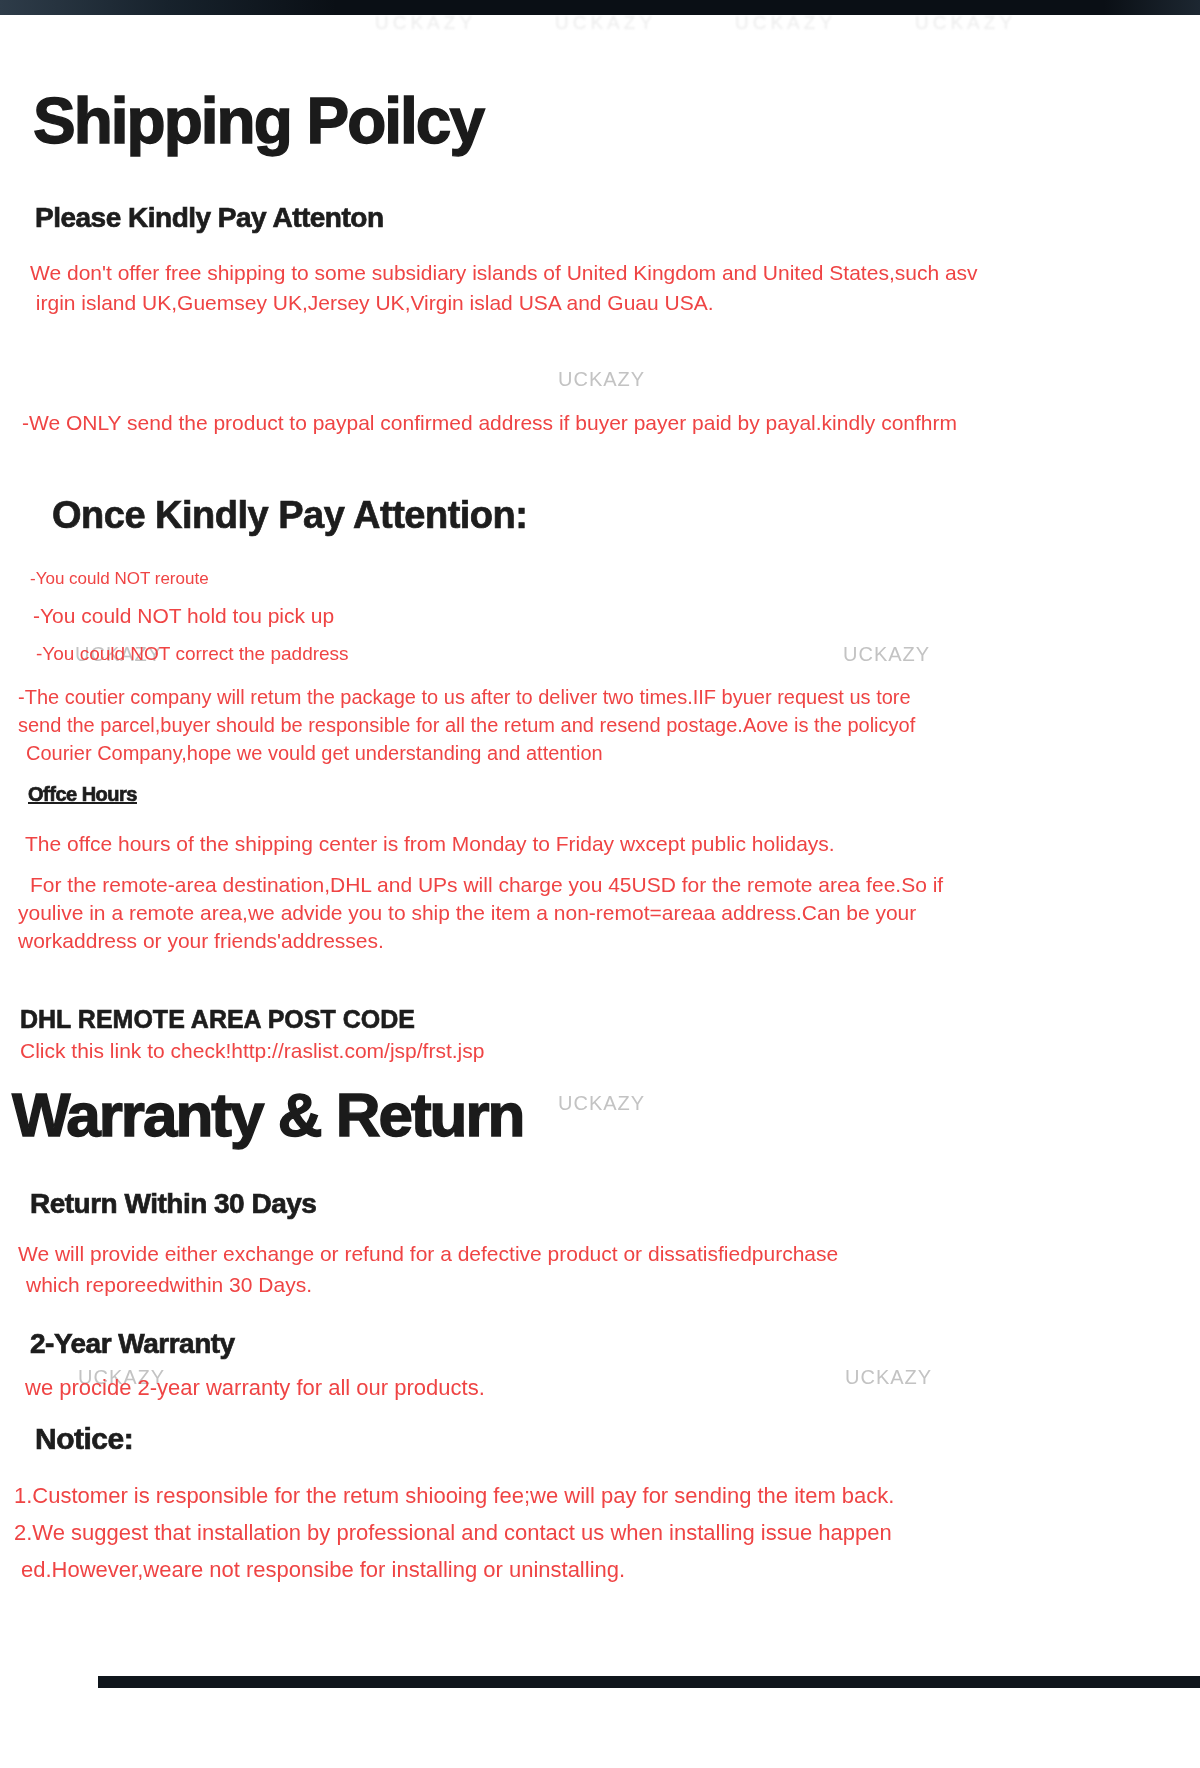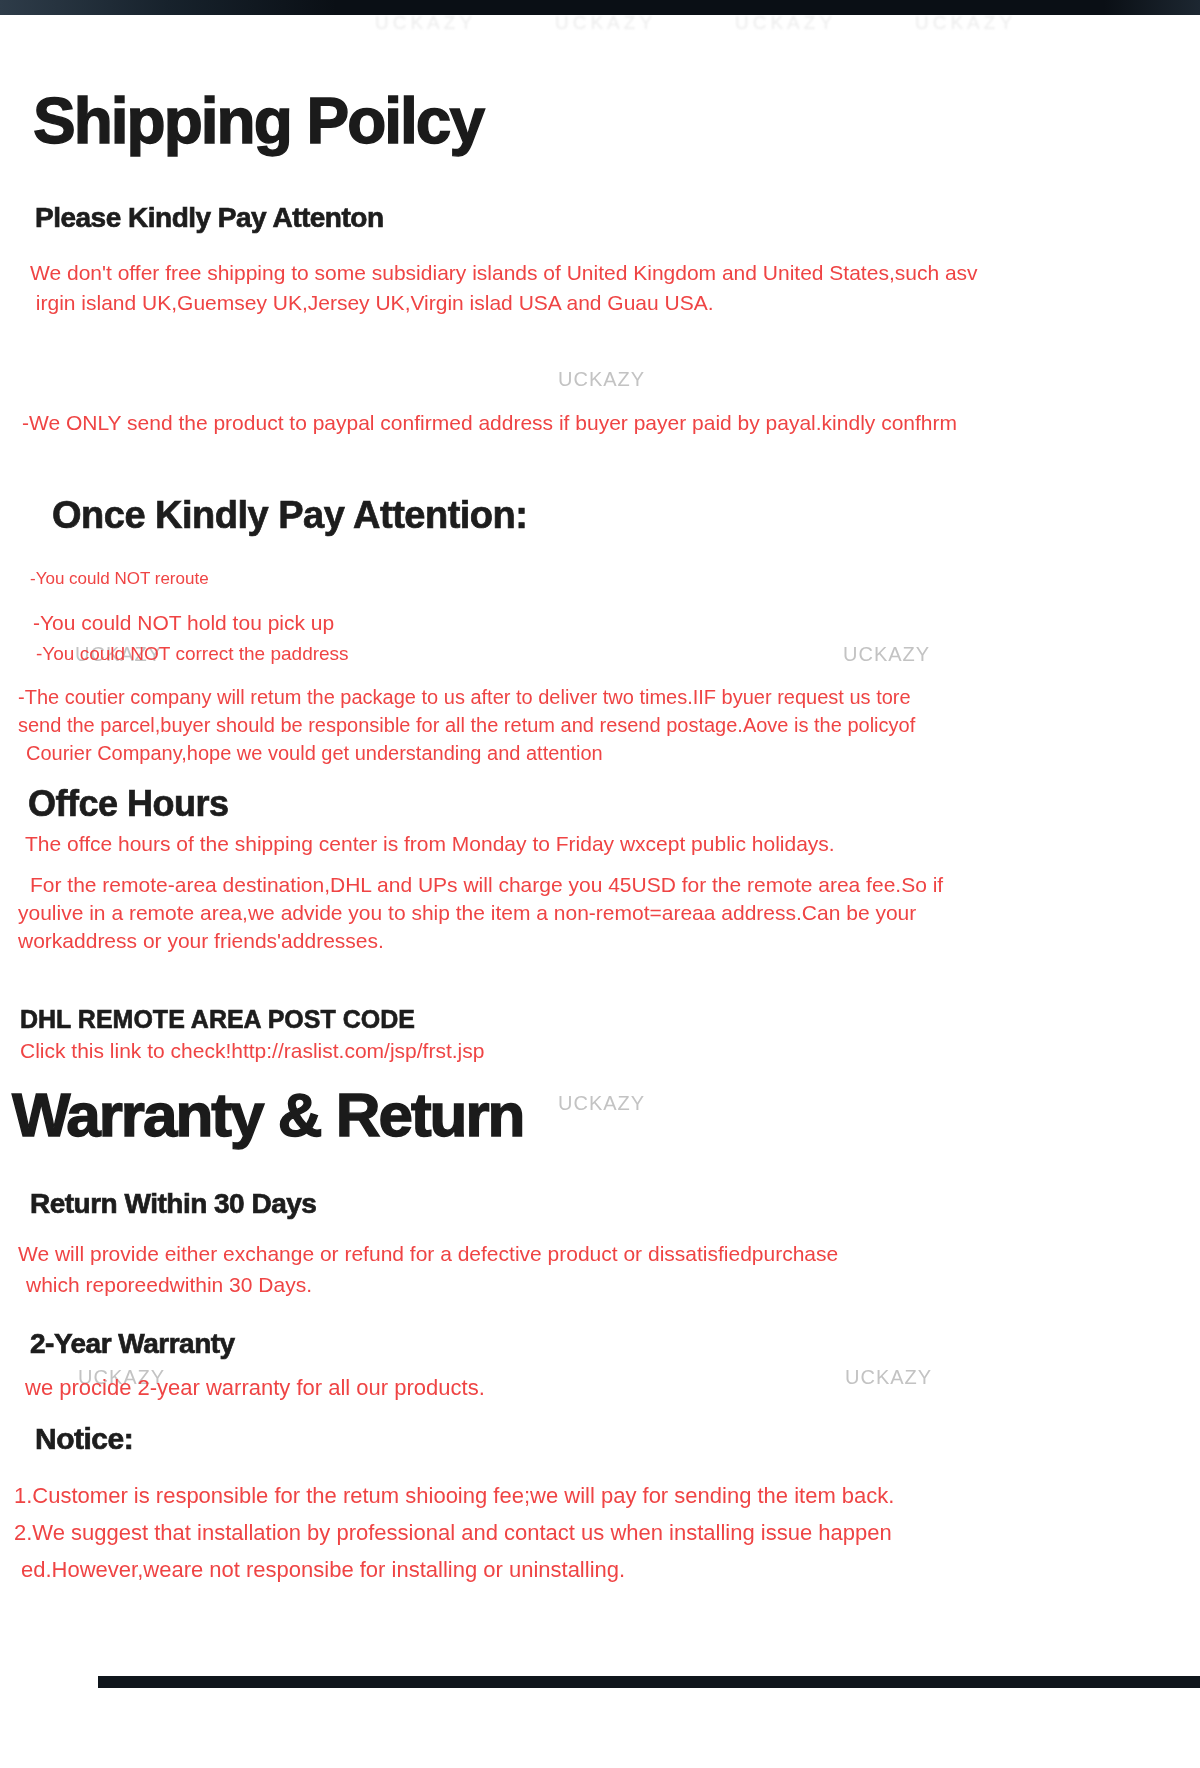--- a/index.html
+++ b/index.html
@@ -52,26 +52,26 @@
   <div class="bottom-bar"></div>
 
 <div class="block wmfaint" style="left: 375px; top: 12px;"><div class="line">UCKAZY UCKAZY UCKAZY UCKAZY</div></div>
     <div class="block h1" style="left: 33px; top: 86px; font-size: 64px;"><div class="line">Shipping Poilcy</div></div>
     <div class="block h2" style="left: 35px; top: 202px; font-size: 28px;"><div class="line">Please Kindly Pay Attenton</div></div>
     <div class="block p" style="left: 30px; top: 258px; font-size: 21px; line-height: 30px;"><div class="line">We don't offer free shipping to some subsidiary islands of United Kingdom and United States,such asv</div><div class="line"> irgin island UK,Guemsey UK,Jersey UK,Virgin islad USA and Guau USA.</div></div>
     <div class="block wm" style="left: 558px; top: 368px;"><div class="line">UCKAZY</div></div>
     <div class="block p" style="left: 22px; top: 406px; font-size: 21px; line-height: 33px;"><div class="line">-We ONLY send the product to paypal confirmed address if buyer payer paid by payal.kindly confhrm</div></div>
     <div class="block h2" style="left: 36px; top: 494px; font-size: 38px; margin-left: 16px;"><div class="line">Once Kindly Pay Attention:</div></div>
     <div class="block p" style="left: 30px; top: 566px; font-size: 17px; line-height: 26px;"><div class="line">-You could NOT reroute</div></div>
-    <div class="block p" style="left: 33px; top: 603px; font-size: 21px; line-height: 26px; margin-top: 7px;"><div class="line">-You could NOT hold tou pick up</div></div>
+    <div class="block p" style="left: 33px; top: 603px; font-size: 21px; line-height: 26px;"><div class="line">-You could NOT hold tou pick up</div></div>
     <div class="block wm" style="left: 75px; top: 643px;"><div class="line">UCKAZY</div></div>
     <div class="block wm" style="left: 843px; top: 643px;"><div class="line">UCKAZY</div></div>
     <div class="block p" style="left: 36px; top: 641px; font-size: 19px; line-height: 26px;"><div class="line">-You could NOT correct the paddress</div></div>
     <div class="block p" style="left: 18px; top: 683px; font-size: 20px; line-height: 28px;"><div class="line">-The coutier company will retum the package to us after to deliver two times.IIF byuer request us tore</div><div class="line">send the parcel,buyer should be responsible for all the retum and resend postage.Aove is the policyof</div><div class="line" style="margin-left: 8px;">Courier Company,hope we vould get understanding and attention</div></div>
-    <div class="block h2" style="left: 28px; top: 783px; font-size: 36px;"><div class="line">Offce Hours</div></div>
+    <div class="block h2" style="left: 28px; top: 783px; font-size: 20px; text-decoration: underline;"><div class="line">Offce Hours</div></div>
     <div class="block p" style="left: 25px; top: 831px; font-size: 21px; line-height: 26px;"><div class="line">The offce hours of the shipping center is from Monday to Friday wxcept public holidays.</div></div>
     <div class="block p" style="left: 18px; top: 871px; font-size: 21px; line-height: 28px;"><div class="line" style="margin-left: 12px;">For the remote-area destination,DHL and UPs will charge you 45USD for the remote area fee.So if</div><div class="line">youlive in a remote area,we advide you to ship the item a non-remot=areaa address.Can be your</div><div class="line">workaddress or your friends'addresses.</div></div>
     <div class="block h3" style="left: 20px; top: 993px; font-size: 25px; margin-top: 12px;"><div class="line">DHL REMOTE AREA POST CODE</div></div>
     <div class="block p" style="left: 20px; top: 1038px; font-size: 21px; line-height: 26px;"><div class="line">Click this link to check!http://raslist.com/jsp/frst.jsp</div></div>
     <div class="block wm" style="left: 558px; top: 1092px;"><div class="line">UCKAZY</div></div>
     <div class="block h1" style="left: 12px; top: 1080px; font-size: 62px;"><div class="line">Warranty &amp; Return</div></div>
     <div class="block h2" style="left: 30px; top: 1188px; font-size: 28px;"><div class="line">Return Within 30 Days</div></div>
     <div class="block p" style="left: 18px; top: 1238px; font-size: 21px; line-height: 31px;"><div class="line">We will provide either exchange or refund for a defective product or dissatisfiedpurchase</div><div class="line" style="margin-left: 8px;">which reporeedwithin 30 Days.</div></div>
     <div class="block h2" style="left: 30px; top: 1328px; font-size: 28px;"><div class="line">2-Year Warranty</div></div>
     <div class="block wm" style="left: 78px; top: 1366px;"><div class="line">UCKAZY</div></div>

